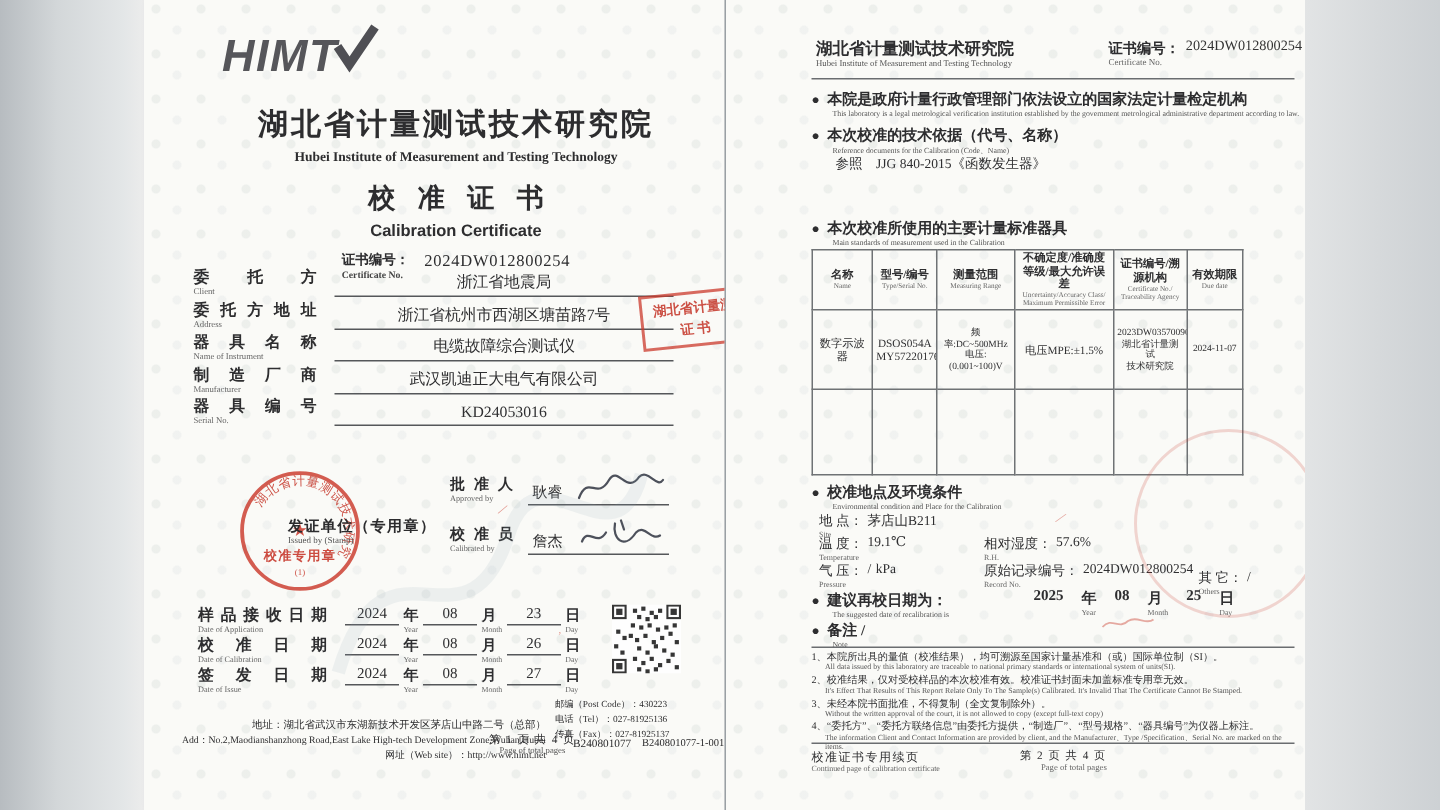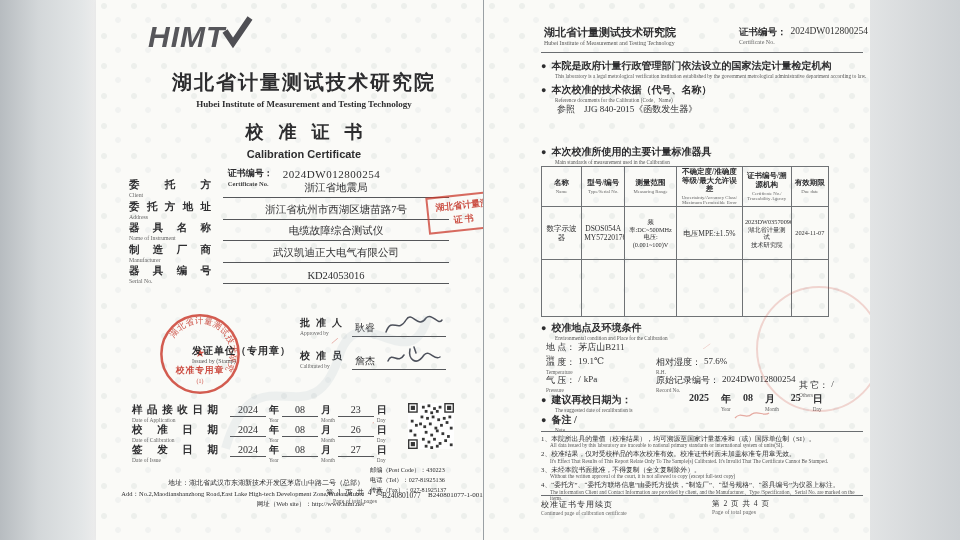--- a/index.html
+++ b/index.html
@@ -120,21 +120,21 @@
   .b5{left:57px;top:393px;}
   .recal{left:205px;top:392px;display:flex;gap:9px;align-items:flex-start;}
   .recal .v{font-size:10px;font-weight:700;color:#2e2e30;}
   .b6{left:57px;top:413px;}
   .notes{left:57px;top:435px;width:324px;}
   .note .cn{font-size:6.8px;color:#2d2d2f;line-height:1.25;}
   .note .en2{font-size:5.2px;color:#555;margin-left:9px;line-height:1.15;margin-bottom:1px;}
   .p2f-l{left:57px;top:499px;}
   .p2f-l .cn{font-size:8px;letter-spacing:1px;color:#2e2e30;}
   .p2f-l .en2{font-size:5.3px;color:#666;}
-  .p2f-c{left:196px;top:499px;text-align:left;margin-left:32px;}
+  .p2f-c{left:196px;top:499px;text-align:right;}
   .p2f-c .cn{font-size:7.5px;letter-spacing:1px;color:#2e2e30;}
   .p2f-c .en2{font-size:5.8px;color:#666;}
   .faintstamp{left:272px;top:286px;width:122px;height:122px;border:2.5px solid rgba(198,62,48,.20);
     border-radius:50%;z-index:1;}
   .redtick3{left:222px;top:340px;color:rgba(200,55,42,.45);font-size:11px;transform:rotate(18deg);}
   .redscribble{left:248px;top:408px;z-index:2;}
 </style>
 </head>
 <body>
 

